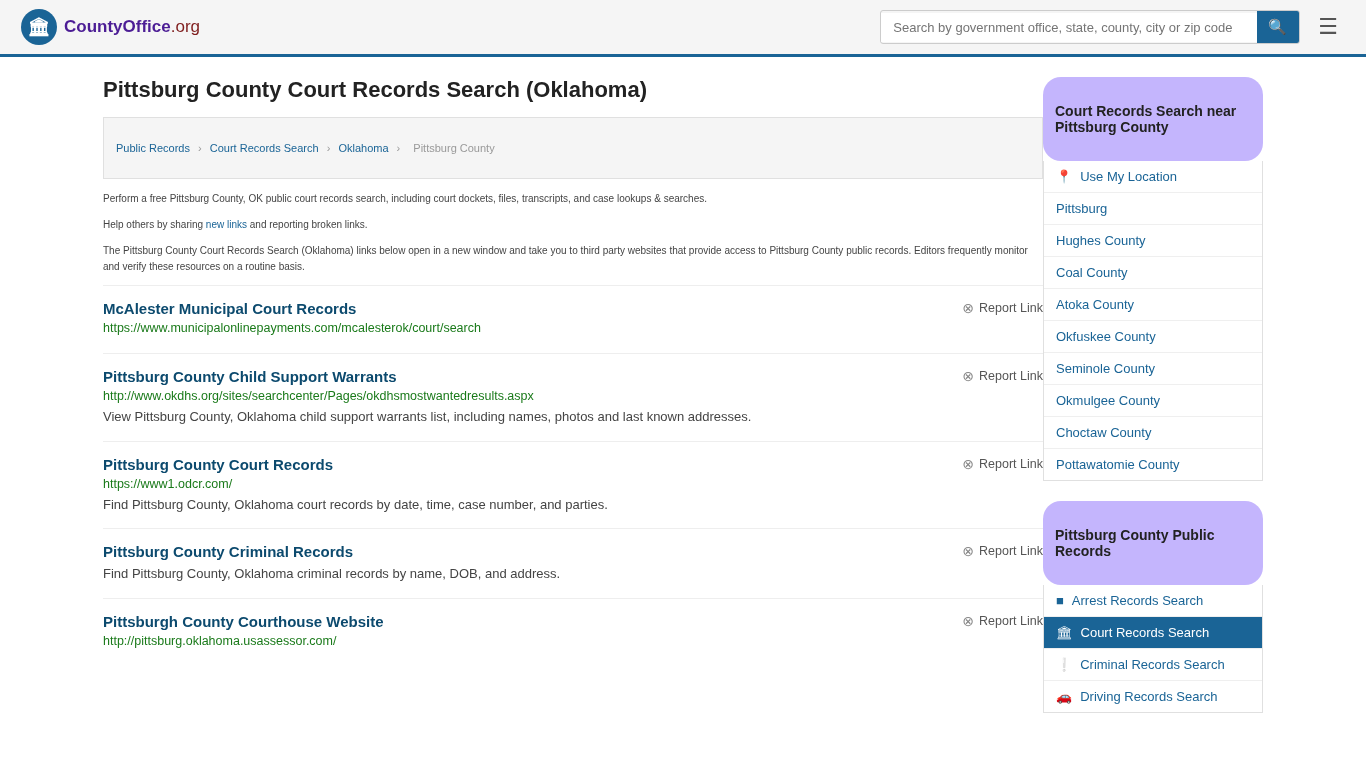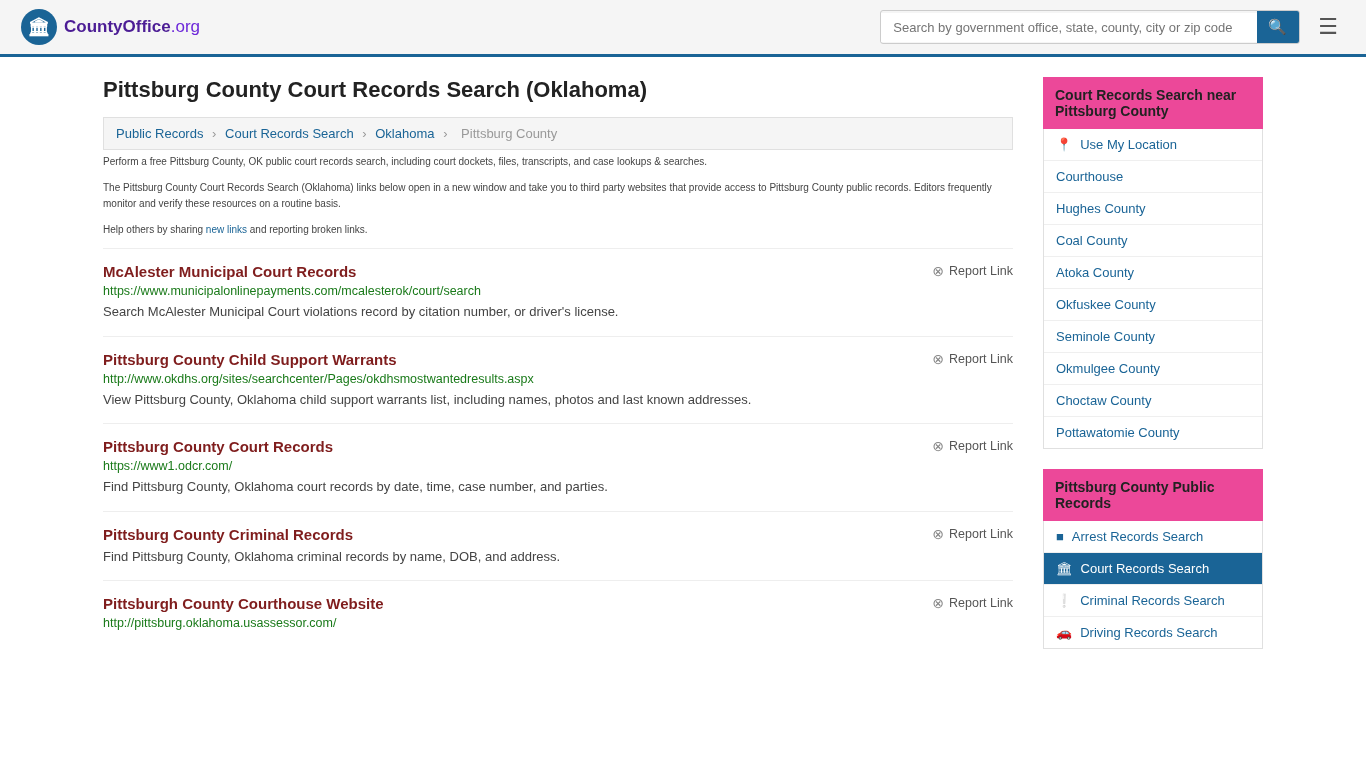--- a/index.html
+++ b/index.html
@@ -61,21 +61,20 @@
       color: #555;
       padding: 4px 8px;
     }
 
     
     .main-container {
       max-width: 1200px;
       margin: 0 auto;
       padding: 20px 20px;
       display: flex;
-      gap: 30px;
     }
     .content-area {
       flex: 1;
       min-width: 0;
     }
     .sidebar {
       width: 220px;
       flex-shrink: 0;
     }
 
@@ -84,23 +83,23 @@
       font-size: 22px;
       font-weight: bold;
       color: #222;
       margin-bottom: 14px;
     }
 
     
     .breadcrumb {
       background: #f5f5f5;
       border: 1px solid #e0e0e0;
-      padding: 8px 12px;
-      margin-bottom: 4px;
-      font-size: 13px;
+      padding: 24px 12px;
+      margin-bottom: 12px;
+      font-size: 11px;
       color: #666;
     }
     .breadcrumb a {
       color: #1a6496;
       text-decoration: none;
     }
     .breadcrumb span { color: #999; margin: 0 5px; }
 
     
     .description {
@@ -121,21 +120,21 @@
     }
     .result-header {
       display: flex;
       align-items: flex-start;
       justify-content: space-between;
       margin-bottom: 4px;
     }
     .result-title {
       font-size: 15px;
       font-weight: bold;
-      color: #7f1d1d;
+      color: #0c4a6e;
       text-decoration: none;
     }
     .report-link {
       display: flex;
       align-items: center;
       gap: 5px;
       font-size: 12.5px;
       color: #555;
       white-space: nowrap;
       cursor: pointer;
@@ -155,26 +154,27 @@
       font-size: 13px;
       color: #444;
       line-height: 1.5;
     }
 
     
     .sidebar-section {
       margin-bottom: 20px;
     }
     .sidebar-section-title {
-      background: #ec4899;
-      padding: 10px 12px;
+      background: #c4b5fd;
+      padding: 26px 12px;
       font-size: 14px;
       font-weight: bold;
       color: #222;
       margin-bottom: 0;
+      border-radius: 18px;
     }
     .sidebar-list {
       list-style: none;
       border: 1px solid #e0e0e0;
       border-top: none;
     }
     .sidebar-list li {
       border-bottom: 1px solid #efefef;
     }
     .sidebar-list li:last-child { border-bottom: none; }
@@ -200,21 +200,21 @@
 </head>
 <body>
 
 <header class="header">
   <div class="logo-area">
     <svg class="logo-icon" viewBox="0 0 38 38" xmlns="http://www.w3.org/2000/svg">
       <circle cx="19" cy="19" r="18" fill="#1a6496"></circle>
       <text x="19" y="25" text-anchor="middle" font-size="18" fill="white" font-weight="bold">🏛</text>
     </svg>
     <div>
-      <span style="font-size:17px;font-weight:bold;color:#4c1d95;">CountyOffice</span><span style="font-size:17px;color:#6d28d9;margin-top:44px;">.org</span>
+      <span style="font-size:17px;font-weight:bold;color:#4c1d95;">CountyOffice</span><span style="font-size:17px;color:#7f1d1d;margin-top:44px;">.org</span>
     </div>
   </div>
   <div class="header-right">
     <div class="search-box">
       <input type="text" placeholder="Search by government office, state, county, city or zip code" style="">
       <button class="search-btn">🔍</button>
     </div>
     <button class="hamburger-btn">☰</button>
   </div>
 </header>
@@ -228,36 +228,35 @@
       <a href="#">Public Records</a>
       <span>›</span>
       <a href="#">Court Records Search</a>
       <span>›</span>
       <a href="#">Oklahoma</a>
       <span>›</span>
       <span>Pittsburg County</span>
     </div>
 
     <p class="description">Perform a free Pittsburg County, OK public court records search, including court dockets, files, transcripts, and case lookups &amp; searches.</p>
-    <p class="description">The Pittsburg County Court Records Search (Oklahoma) links below open in a new window and take you to third party websites that provide access to Pittsburg County public records. Editors frequently monitor and verify these resources on a routine basis.</p>
     <p class="description">
       <span>Help others by sharing </span><a href="#">new links</a><span> and reporting broken links.</span>
     </p>
+    <p class="description">The Pittsburg County Court Records Search (Oklahoma) links below open in a new window and take you to third party websites that provide access to Pittsburg County public records. Editors frequently monitor and verify these resources on a routine basis.</p>
 
     <div id="results-list">
         <div class="result-item">
     <div class="result-header">
       <a href="#" class="result-title">McAlester Municipal Court Records</a>
       <a href="#" class="report-link">
         <span class="report-icon">⊗</span>
         <span>Report Link</span>
       </a>
     </div>
     <div class="result-url">https://www.municipalonlinepayments.com/mcalesterok/court/search</div>
-    <div class="result-desc">Search McAlester Municipal Court violations record by citation number, or driver's license.</div>
   </div>
         <div class="result-item">
     <div class="result-header">
       <a href="#" class="result-title">Pittsburg County Child Support Warrants</a>
       <a href="#" class="report-link">
         <span class="report-icon">⊗</span>
         <span>Report Link</span>
       </a>
     </div>
     <div class="result-url">http://www.okdhs.org/sites/searchcenter/Pages/okdhsmostwantedresults.aspx</div>
@@ -304,21 +303,21 @@
       <div class="sidebar-section-title">Court Records Search near Pittsburg County</div>
       <ul class="sidebar-list" id="nearby-list">
           <li>
             <a href="#">
               <span class="sidebar-icon icon-location">📍</span>
               <span>Use My Location</span>
             </a>
           </li>
           <li>
             <a href="#">
-              <span>Courthouse</span>
+              <span>Pittsburg</span>
             </a>
           </li>
           <li>
             <a href="#">
               <span>Hughes County</span>
             </a>
           </li>
           <li>
             <a href="#">
               <span>Coal County</span>

